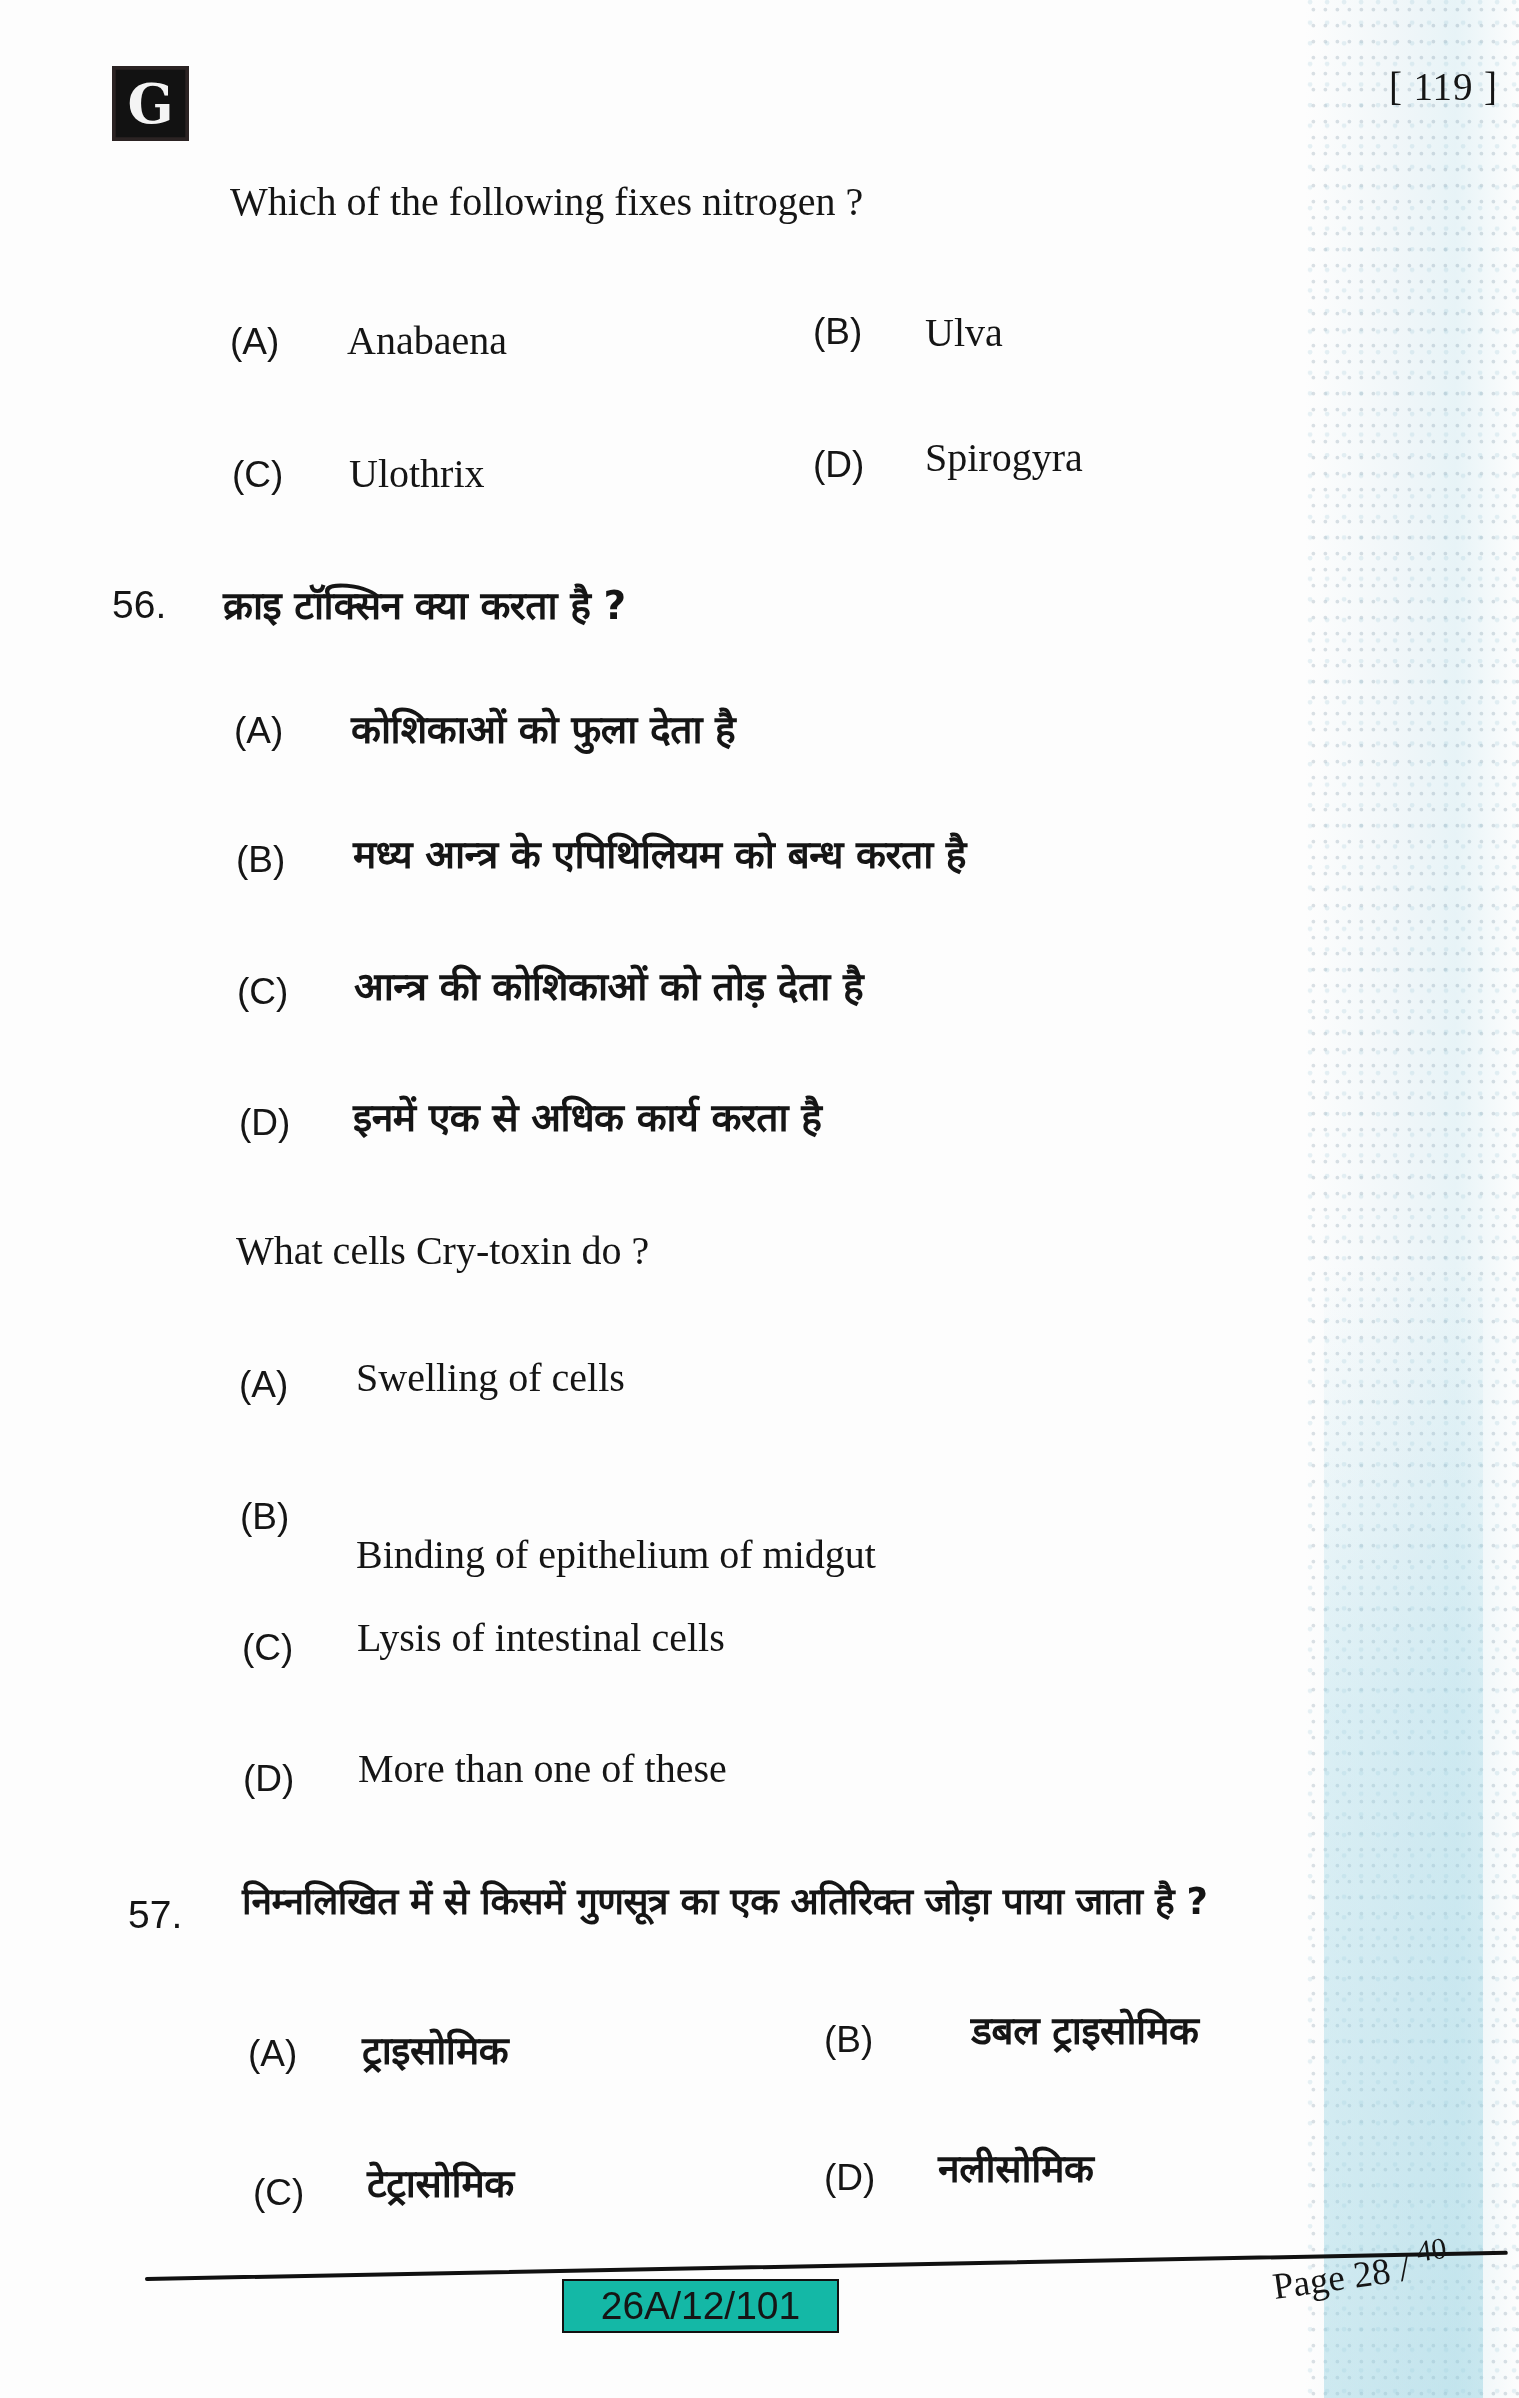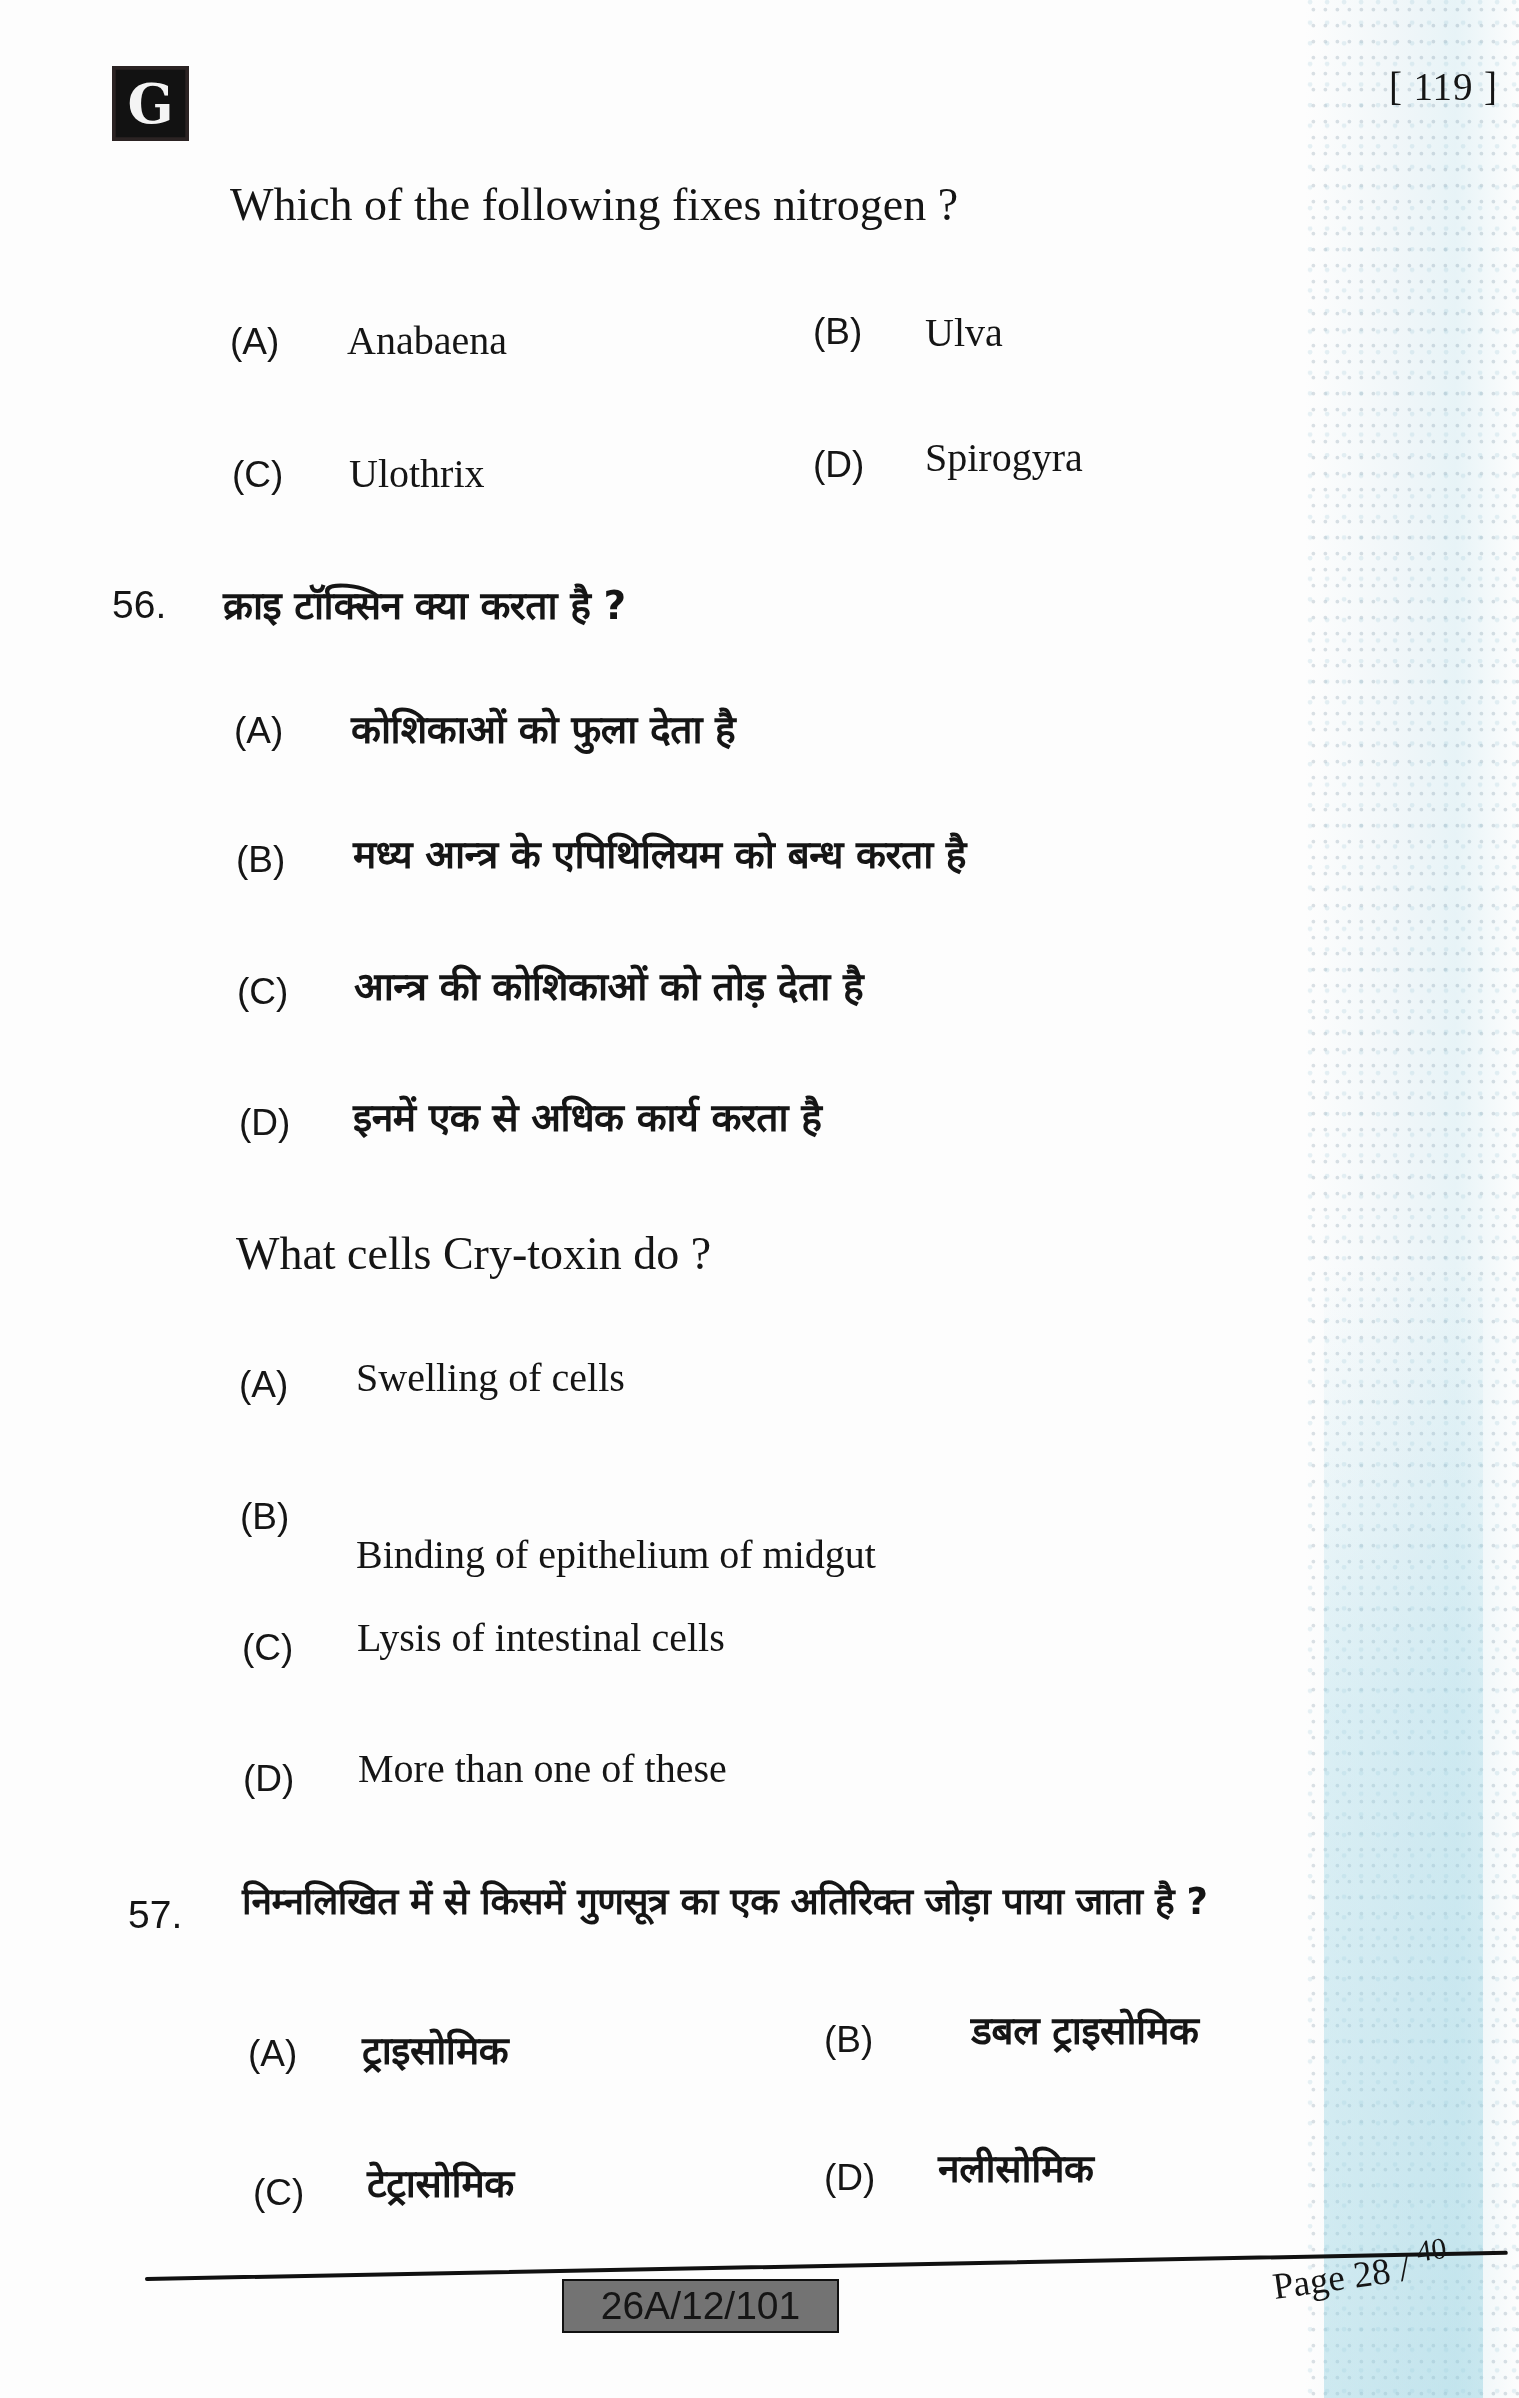--- a/index.html
+++ b/index.html
@@ -24,33 +24,33 @@
   }
   .abs { position: absolute; white-space: nowrap; }
   .badge {
     left: 112px; top: 66px; width: 77px; height: 75px;
     background: #121212; color: #f4f4f4;
     font-family: "DejaVu Serif", serif; font-weight: bold; font-size: 54px;
     display: flex; align-items: center; justify-content: center;
     box-shadow: inset 0 0 0 3.7px #2b2323;
   }
   .pageref { left: 1389px; top: 64px; font-size: 39px; letter-spacing: 0.9px; }
-  .q-en { font-size: 46px; }
+  .q-en { font-size: 40px; }
   .opt-en { font-size: 40px; }
   .lbl { font-family: "Liberation Sans", "DejaVu Sans", sans-serif; font-size: 37px; }
   .num { font-family: "Liberation Sans", "DejaVu Sans", sans-serif; font-size: 39px; }
   .hi { font-family: "DejaVu Sans", sans-serif; font-size: 39px; font-weight: bold; letter-spacing: -0.5px; }
   .footer-line {
     position: absolute; left: 145px; top: 2277px; width: 1363px; height: 3.7px;
     background: #111; transform: rotate(-1.1deg); transform-origin: left center;
     border-radius: 1.9px;
   }
   .code-box {
     left: 562px; top: 2279px; width: 277px; height: 54px;
-    border: 2.8px solid #111; background: #737373;
+    border: 2.8px solid #111; background: #14b8a6;
     font-family: "Liberation Sans", "DejaVu Sans", sans-serif; font-size: 39px;
     display: flex; align-items: center; justify-content: center; box-sizing: border-box;
   }
   .pageno {
     left: 1276px; top: 2265px; font-size: 37px; transform: rotate(-8deg);
     transform-origin: left bottom;
   }
   .pageno .total { font-size: 30px; position: relative; top: -17px; }
 </style>
 </head>

